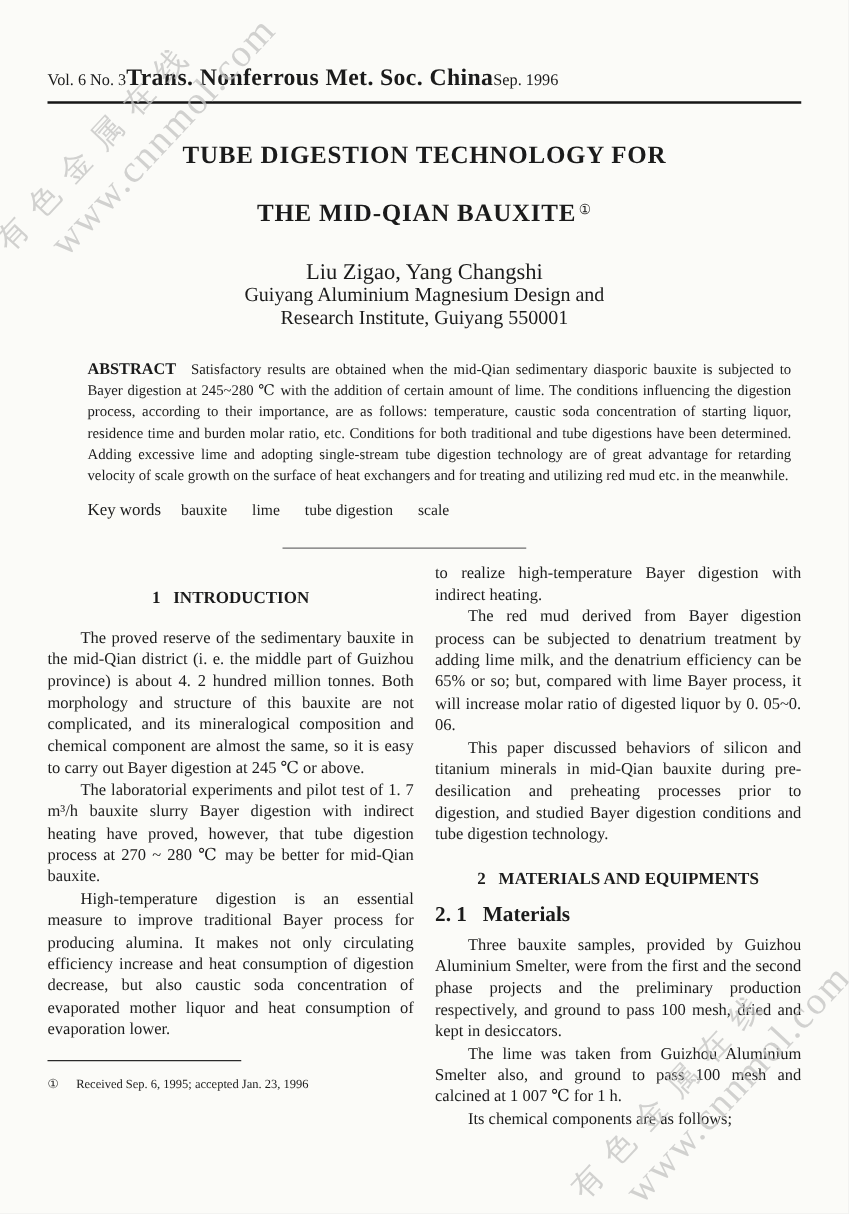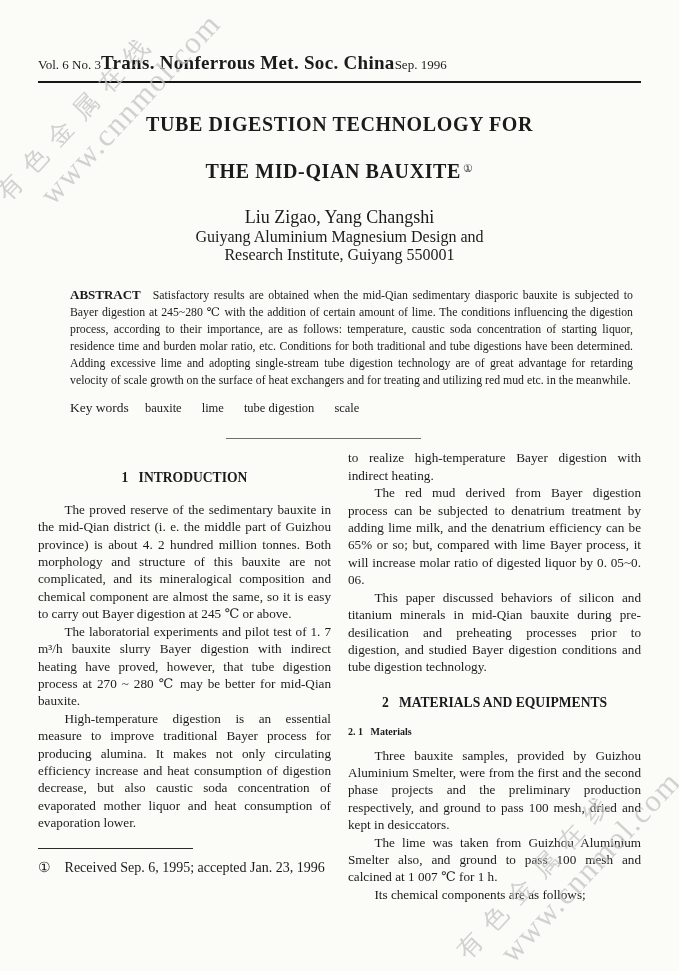--- a/index.html
+++ b/index.html
@@ -29,25 +29,25 @@
   
   .mid-divider{width:195px;height:1px;background:#6f6f6f;border:none;margin:22px auto 0 auto;transform:translateX(-16px);}
   
   .cols{display:flex;gap:17px;margin-top:10px;}
   .col{width:293px;font-size:13.2px;line-height:17.4px;text-align:justify;}
   .col p{margin:0;text-indent:2em;}
   .col p.noindent{text-indent:0;}
   .sec-heading{font-weight:bold;font-size:13.6px;white-space:pre-wrap;margin:20px 0 14px 0;text-align:center;}
   .sec-heading.first{margin-top:20px;}
   .sec-heading.h2{margin:18px 0 12px 0;}
-  .sub-heading{font-weight:bold;font-size:10px;white-space:pre-wrap;margin:0 0 6px 0;text-align:left;}
+  .sub-heading{font-weight:bold;font-size:17px;white-space:pre-wrap;margin:0 0 6px 0;text-align:left;}
   
   .footnote-block{margin-top:16px;}
   .footnote-rule{width:155px;border:none;border-top:1.5px solid #2a2a2a;margin:0;}
-  .footnote{font-size:14px;margin-top:10px;text-align:left;}
+  .footnote{font-size:10px;margin-top:10px;text-align:left;}
   .footnote .fmark{margin-right:14px;}
   
   .wm{position:absolute;width:280px;color:#c3c3c2;transform:rotate(-47deg);pointer-events:none;opacity:.75;z-index:3;}
   .wm .zh{font-size:25px;letter-spacing:12px;font-family:"DejaVu Sans",sans-serif;white-space:nowrap;}
   .wm .en{font-size:31px;letter-spacing:1.5px;margin:0 0 0 28px;font-family:"Liberation Serif",serif;white-space:nowrap;}
   .wm.top-left{left:-30px;top:72px;}
   .wm.bottom-right{left:430px;top:830px;}
 </style>
 </head>
 <body>

